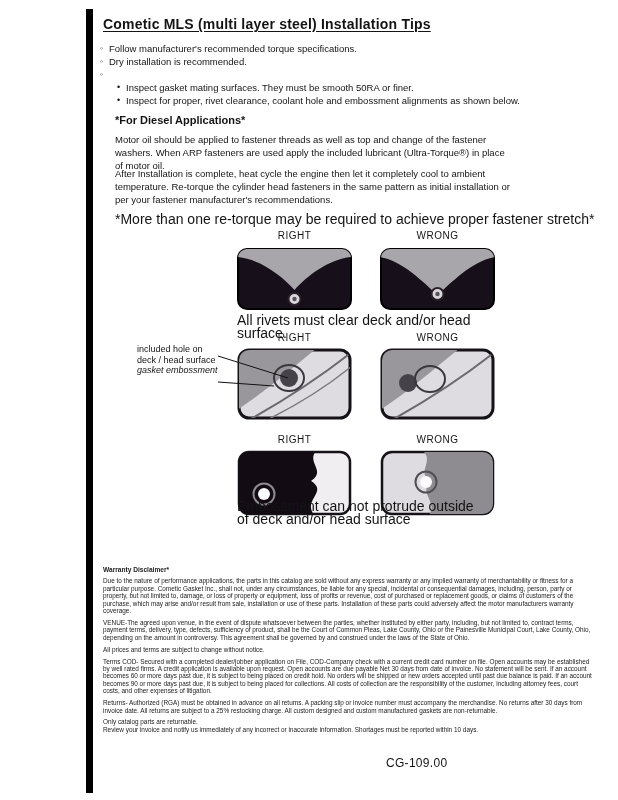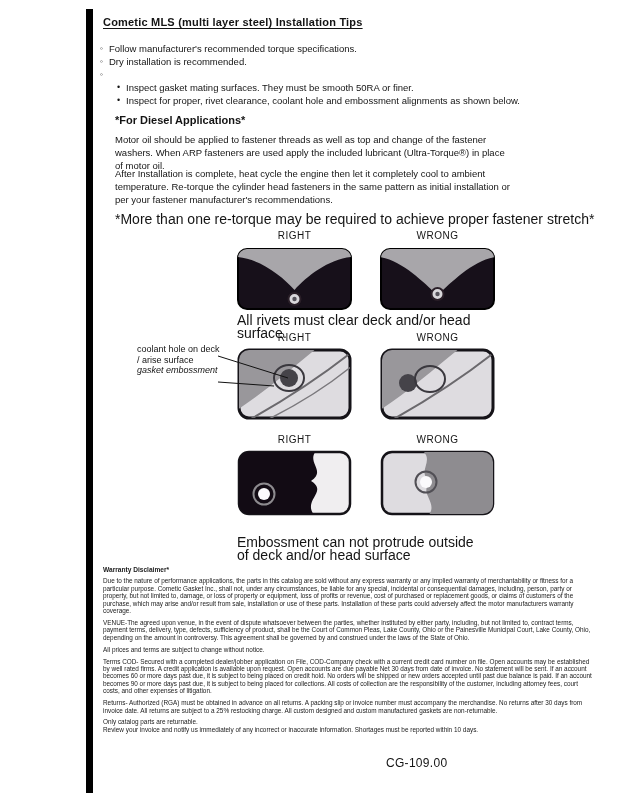--- a/index.html
+++ b/index.html
@@ -3,21 +3,21 @@
 <meta charset="utf-8">
 <style>
   * { margin:0; padding:0; box-sizing:border-box; }
   html, body { background:#ffffff; }
   .page {
     position:relative; width:618px; height:800px; background:#fff;
     font-family:"Liberation Sans", sans-serif; color:#141414; overflow:hidden;
   }
   .vbar { position:absolute; left:86px; top:9px; width:7px; height:784px; background:#000; }
   .title {
-    position:absolute; left:103px; top:16px; font-size:11px; font-weight:bold;
+    position:absolute; left:103px; top:16px; font-size:14px; font-weight:bold;
     text-decoration:underline; text-underline-offset:2px; letter-spacing:0.2px;
   }
   .tips { position:absolute; left:100px; top:42px; font-size:9.5px; line-height:13px; }
   .tip-row { display:flex; }
   .tip-row .marker { width:9px; text-align:left; font-size:8px; line-height:13px; }
   .tip-row.sub { margin-left:17px; }
   .tip-row.sub .marker { font-size:9px; }
   .diesel-heading { position:absolute; left:115px; top:114px; font-size:11px; font-weight:bold; }
   .body-para { position:absolute; left:115px; width:400px; font-size:9.5px; line-height:13px; }
   .note { position:absolute; left:115px; top:211px; font-size:14px; }
@@ -100,21 +100,21 @@
       </g>
       <circle cx="57.5" cy="46" r="6" fill="#d9d7db" stroke="#2a1f28" stroke-width="2"></circle>
       <circle cx="57.5" cy="46" r="2.2" fill="#55525a"></circle>
     </svg>
   </div>
   <div class="fig-caption" style="left:237px; top:314px; width:280px;">All rivets must clear deck and/or head surface.</div>
 
   <div class="fig-label" style="left:237px; top:332px;">RIGHT</div>
   <div class="fig-label" style="left:380px; top:332px;">WRONG</div>
 
-  <div class="annotation" style="left:137px; top:344px; width:84px;">coolant hole on deck / arise surface</div>
+  <div class="annotation" style="left:137px; top:344px; width:84px;">included hole on deck / head surface</div>
   <div class="annotation" style="left:137px; top:365px; width:84px;font-style:italic;">gasket embossment</div>
   <svg class="leaders" viewBox="0 0 90 46" width="90" height="46">
     <line x1="2" y1="10" x2="72" y2="32" stroke="#111" stroke-width="1"></line>
     <line x1="2" y1="36" x2="58" y2="40" stroke="#111" stroke-width="1"></line>
   </svg>
 
   <div class="fig-img" style="left:237px; top:348px;">
     <svg viewBox="0 0 115 72" width="115" height="72">
       <defs>
           <clipPath id="f2r">
@@ -174,21 +174,21 @@
           </clipPath>
         </defs>
       <rect x="2" y="2" width="111" height="62" rx="10" fill="#dedce0" stroke="#151318" stroke-width="2.5"></rect>
       <g clip-path="url(#f3w)">
         <path d="M42,0 H115 V66 H48 C60,52 36,42 52,32 C34,22 56,12 42,0 Z" fill="#8e8c90"></path>
       </g>
       <circle cx="46" cy="32" r="10.5" fill="none" stroke="#514f55" stroke-width="2"></circle>
       <circle cx="46" cy="32" r="6" fill="#fbfafc"></circle>
     </svg>
   </div>
-  <div class="fig-caption" style="left:237px; top:536px; width:240px;">Embossment can not protrude outside of deck and/or head surface</div>
+  <div class="fig-caption" style="left:237px; top:500px; width:240px;">Embossment can not protrude outside of deck and/or head surface</div>
 
   <div class="disclaimer">
     <h2>Warranty Disclaimer*</h2>
     <p>Due to the nature of performance applications, the parts in this catalog are sold without any express warranty or any implied warranty of merchantability or fitness for a particular purpose.  Cometic Gasket Inc., shall not, under any circumstances, be liable for any special, incidental or consequential damages, including, person, party or property, but not limited to, damage, or loss of property or equipment, loss of profits or revenue, cost of purchased or replacement goods, or claims of customers of the purchase, which may arise and/or result from sale, installation or use of these parts.  Installation of these parts could adversely affect the motor manufacturers warranty coverage.</p>
     <p>VENUE-The agreed upon venue, in the event of dispute whatsoever between the parties, whether instituted by either party, including, but not limited to, contract terms, payment terms, delivery, type, defects, sufficiency of product, shall be the Court of Common Pleas, Lake County, Ohio or the Painesville Municipal Court, Lake County, Ohio, depending on the amount in controversy. This agreement shall be governed by and construed under the laws of the State of Ohio.</p>
     <p>All prices and terms are subject to change without notice.</p>
     <p>Terms COD- Secured with a completed dealer/jobber application on File, COD-Company check with a current credit card number on file.  Open accounts may be established by well rated firms.  A credit application is available upon request.  Open accounts are due payable Net 30 days from date of invoice.  No statement will be sent.  If an account becomes 60 or more days past due, it is subject to being placed on credit hold.  No orders will be shipped or new orders accepted until past due balance is paid.  If an account becomes 90 or more days past due, it is subject to being placed for collections.  All costs of collection are the responsibility of the customer, including attorney fees, court costs, and other expenses of litigation.</p>
     <p>Returns- Authorized (RGA) must be obtained in advance on all returns.  A packing slip or invoice number must accompany the merchandise.  No returns after 30 days from invoice date.  All returns are subject to a 25% restocking charge.  All custom designed and custom manufactured gaskets are non-returnable.</p>
     <p class="tight">Only catalog parts are returnable.</p>
     <p>Review your invoice and notify us immediately of any incorrect or inaccurate information.  Shortages must be reported within 10 days.</p>

